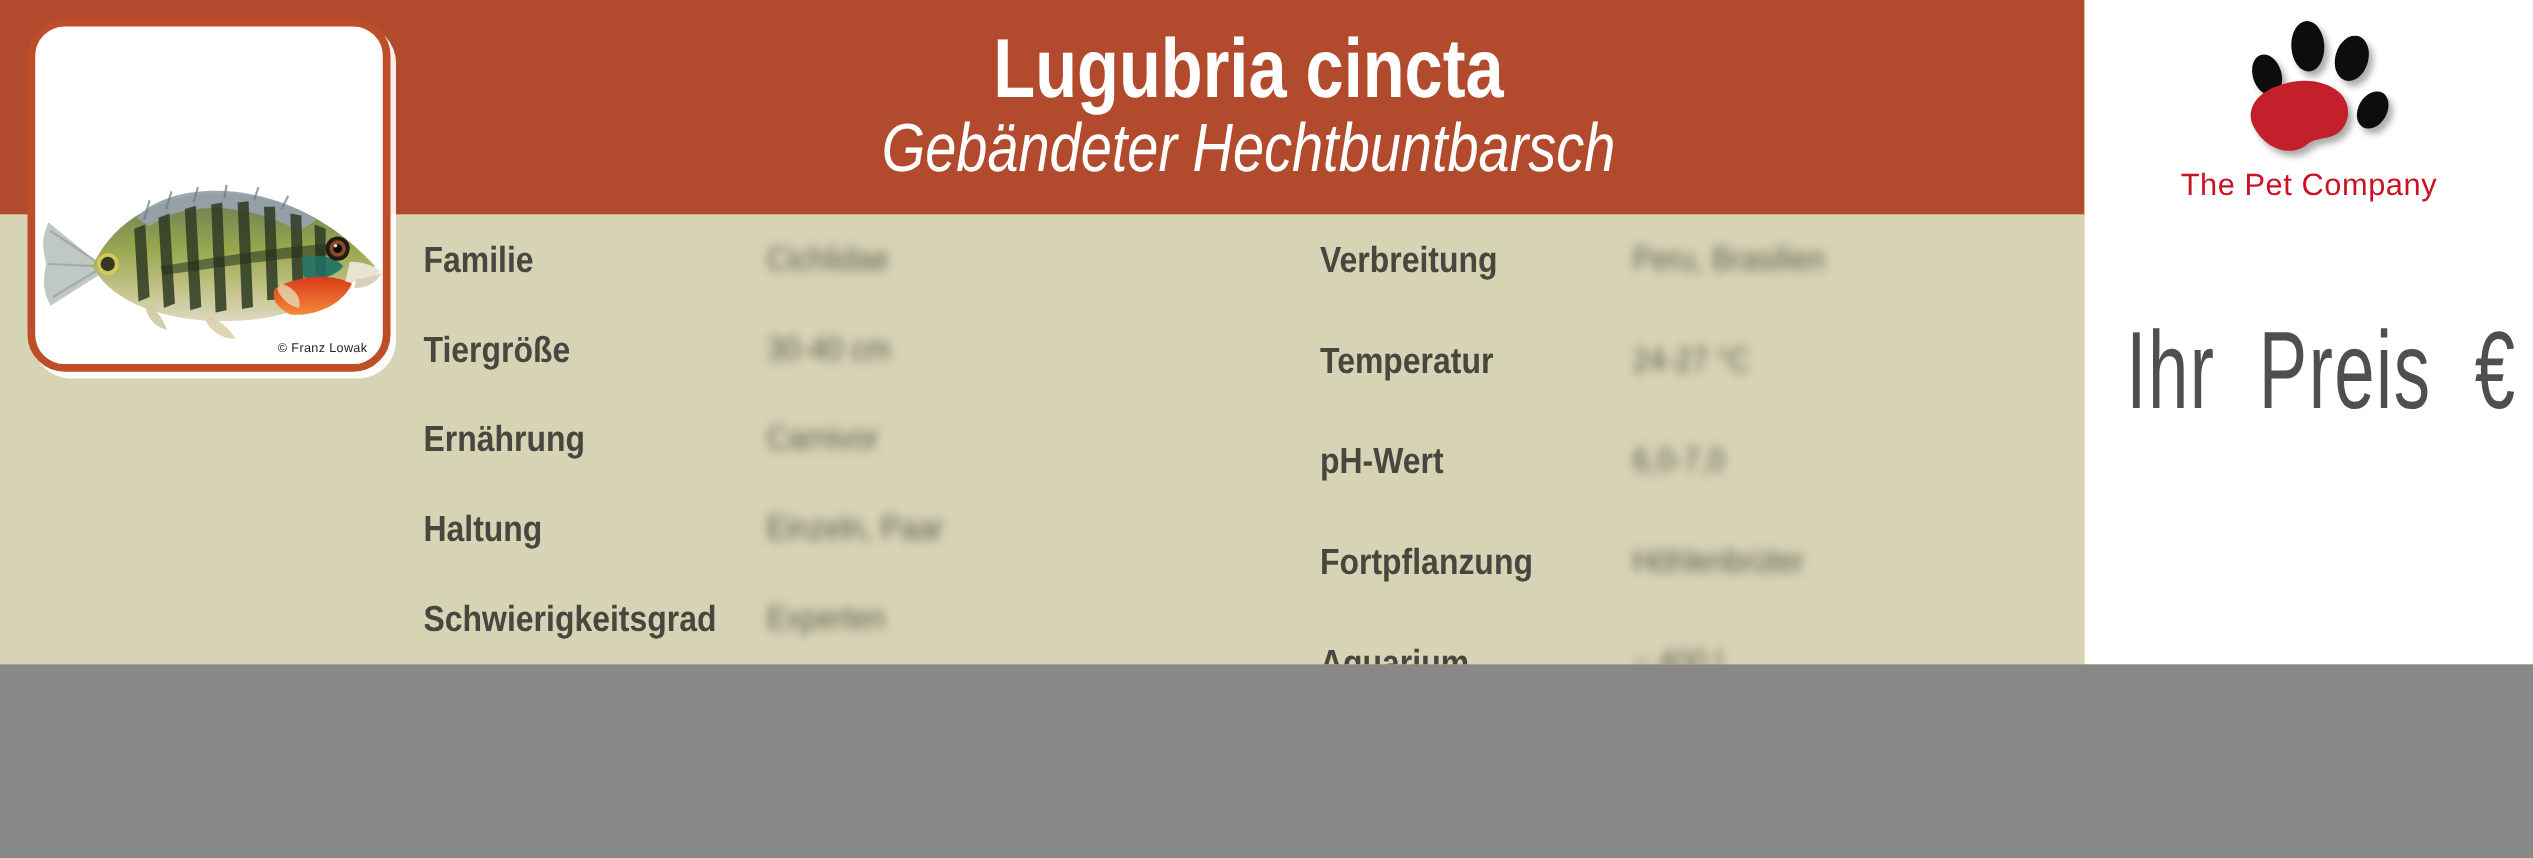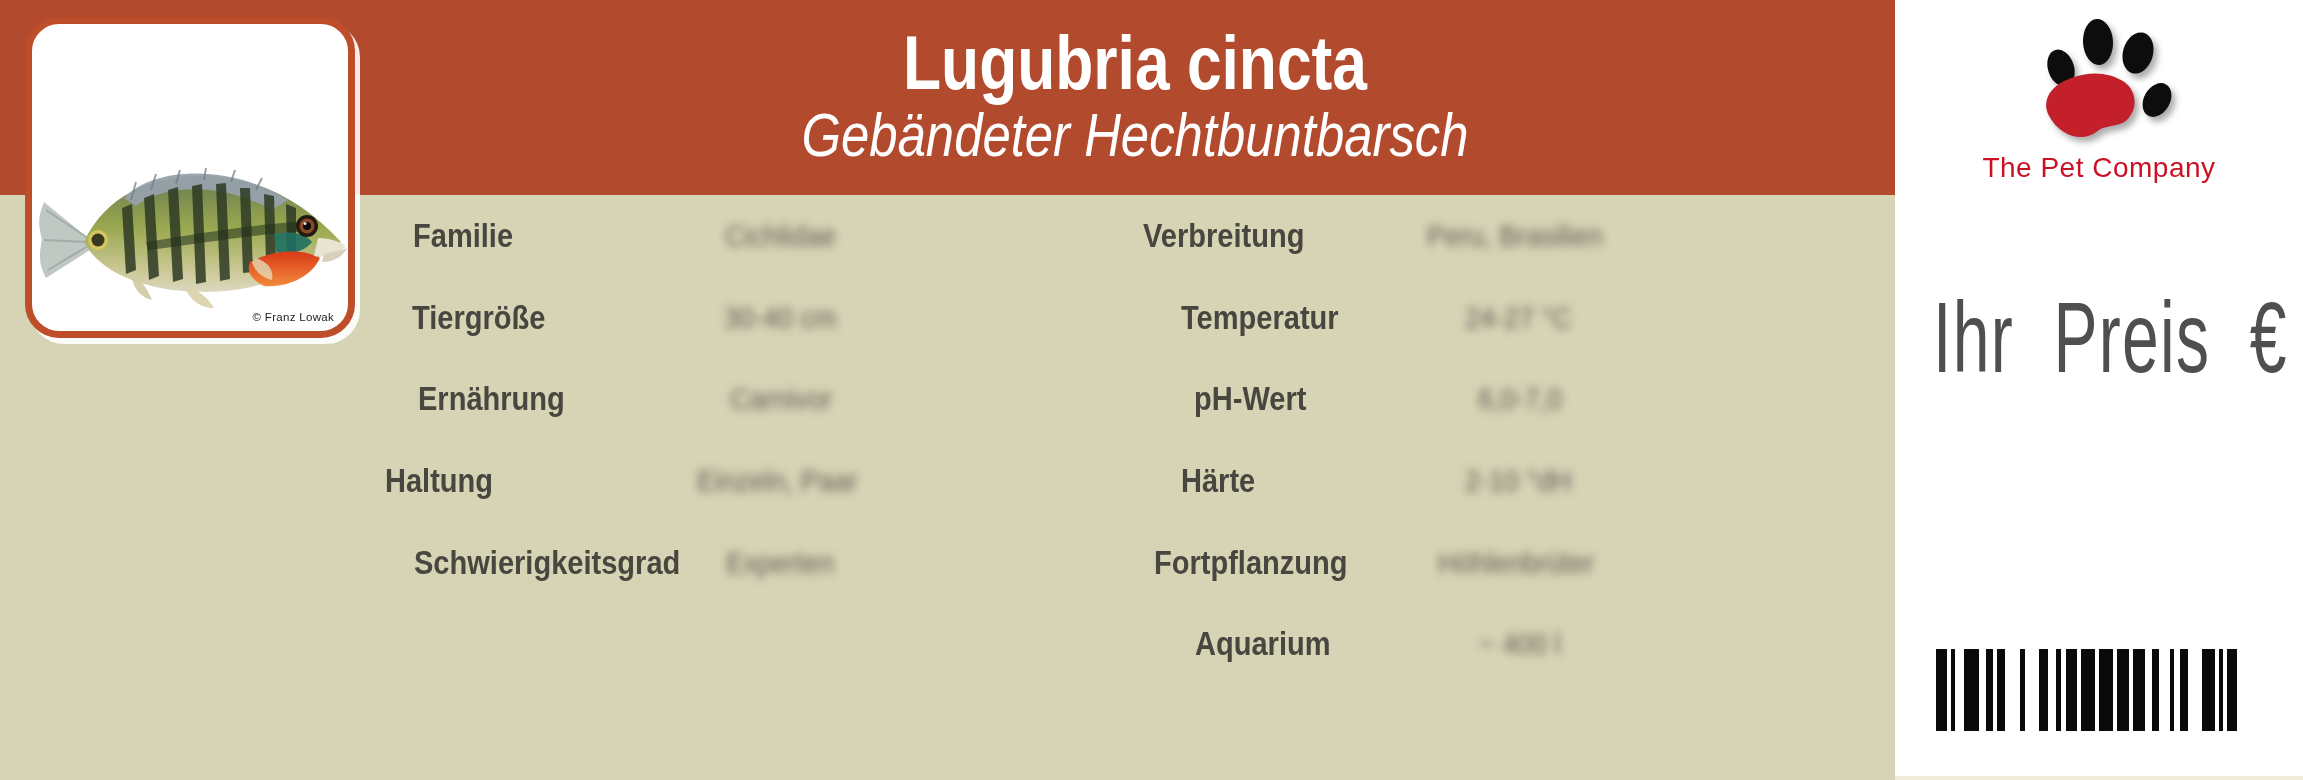--- a/index.html
+++ b/index.html
@@ -1,37 +1,37 @@
 <!DOCTYPE html>
 <html><head>
 <meta charset="utf-8">
 <style>
   html,body{margin:0;padding:0;background:#888;}
   *{box-sizing:border-box;}
   .root{
-    position:relative;width:2303px;height:780px;overflow:hidden;
+    position:relative;width:2303px;height:604px;overflow:hidden;
     background:#eab308;font-family:"Liberation Sans",sans-serif;
   }
   
   .header-bar{position:absolute;left:0;top:0;width:1895px;height:195px;background:#b24b2d;}
   .header-text{position:absolute;left:375px;top:0;width:1520px;height:195px;text-align:center;color:#ffffff;}
   .title{
     margin-top:24px;font-size:76px;font-weight:bold;line-height:1.02;
     transform:scaleX(0.82);transform-origin:center;white-space:nowrap;
   }
   .subtitle{
     margin-top:2px;font-size:62px;font-style:italic;line-height:1.0;
     transform:scaleX(0.82);transform-origin:center;white-space:nowrap;
   }
   
   .table-area{position:absolute;left:0;top:195px;width:1895px;height:585px;background:#d7d3b5;}
   .col{position:absolute;top:195px;display:flex;flex-direction:column;}
   .col-left{left:385px;}
-  .col-right{left:1143px;}
-  .row{height:81.7px;display:flex;align-items:center;white-space:nowrap;justify-content:center;}
+  .col-right{left:1200px;gap:10px;}
+  .row{height:81.7px;display:flex;align-items:center;white-space:nowrap;}
   .col-left .lbl{width:312px;}
   .col-right .lbl{width:284px;}
   .lbl{
     font-weight:bold;font-size:33px;color:#474740;
     transform:scaleX(0.88);transform-origin:left center;flex:none;
   }
   .val{
     font-size:30px;color:#5f5f57;
     transform:scaleX(0.9);transform-origin:left center;
     filter:blur(5px);
@@ -105,24 +105,20 @@
         <span class="lbl">Verbreitung</span>
         <span class="val">Peru, Brasilien</span>
       </div>
     <div class="row">
         <span class="lbl">Temperatur</span>
         <span class="val">24-27 °C</span>
       </div>
     <div class="row">
         <span class="lbl">pH-Wert</span>
         <span class="val">6,0-7,0</span>
-      </div>
-    <div class="row">
-        <span class="lbl">Härte</span>
-        <span class="val">2-10 °dH</span>
       </div>
     <div class="row">
         <span class="lbl">Fortpflanzung</span>
         <span class="val">Höhlenbrüter</span>
       </div>
     <div class="row">
         <span class="lbl">Aquarium</span>
         <span class="val">~ 400 l</span>
       </div>
   </div>

